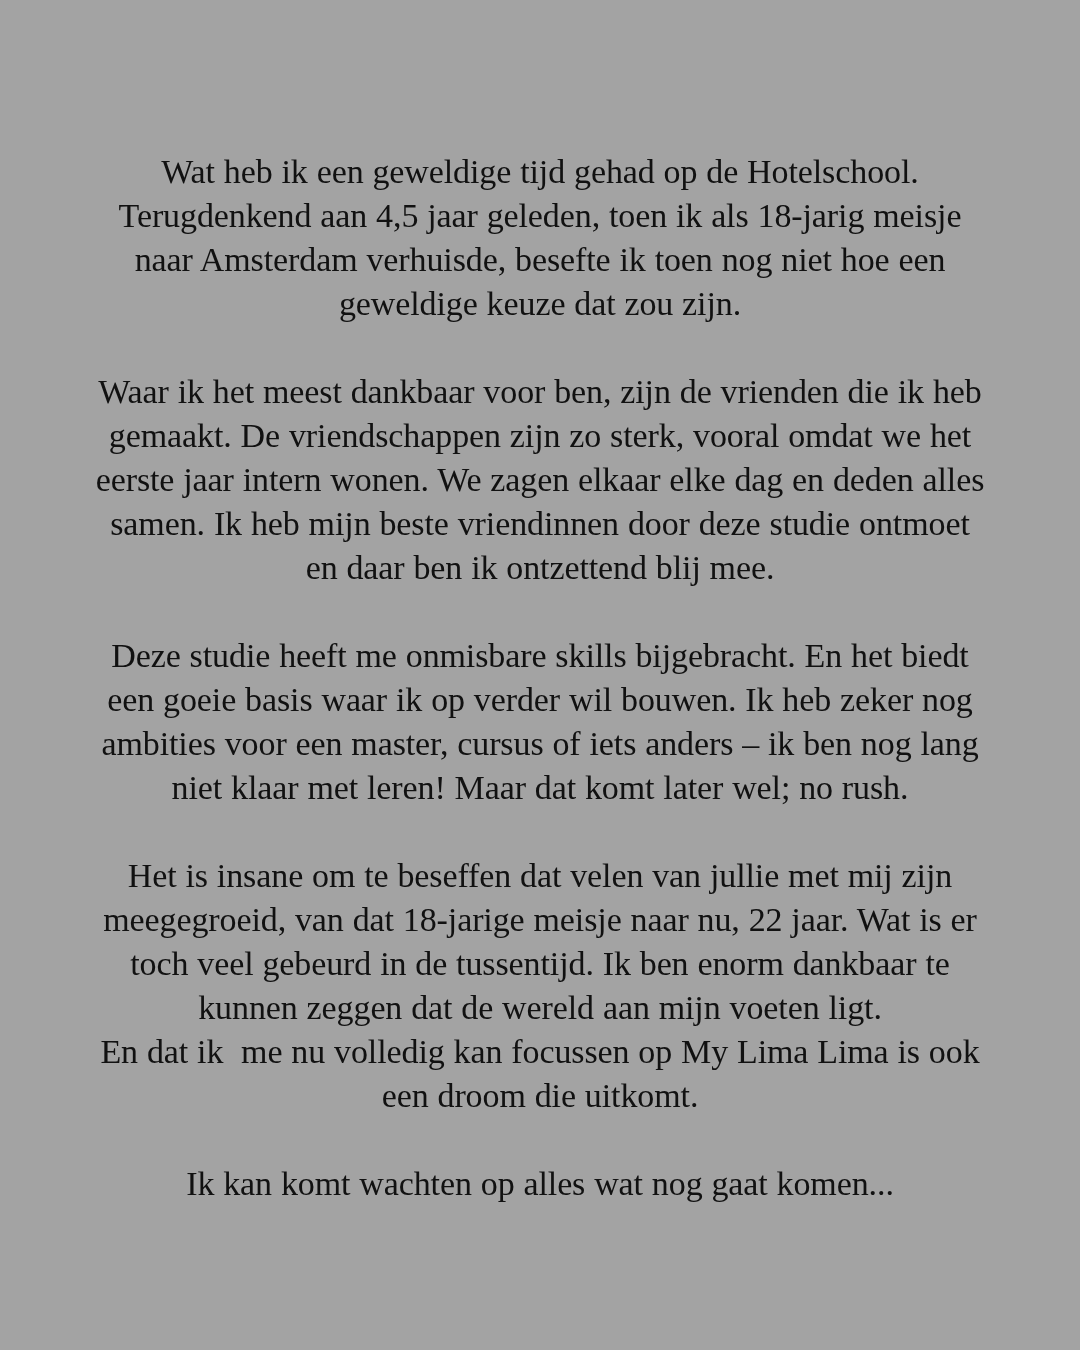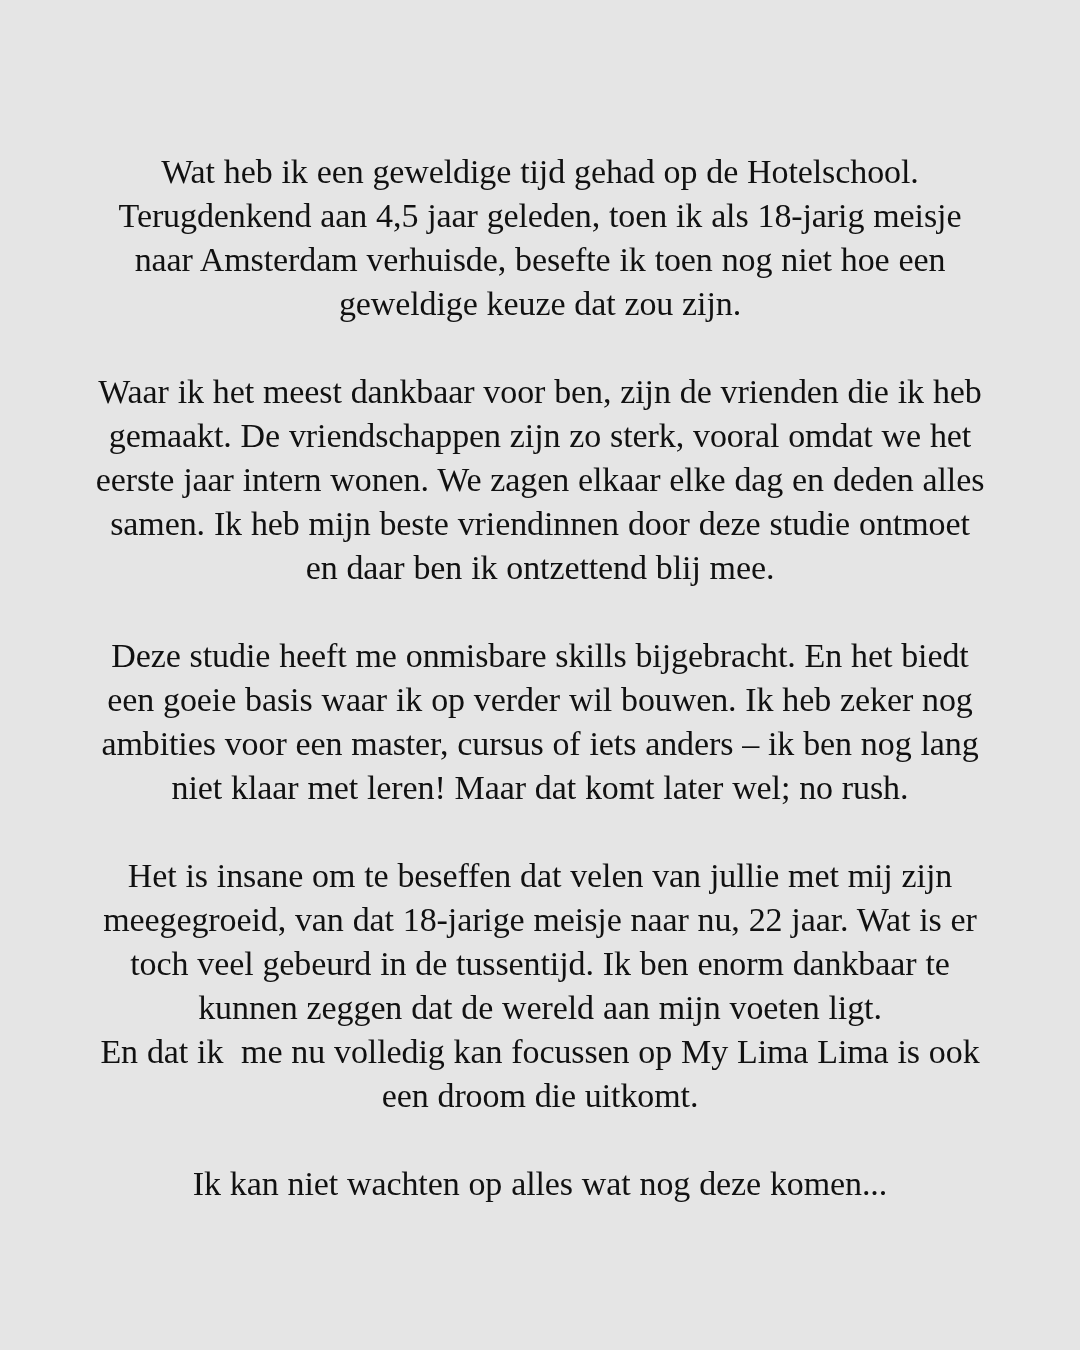--- a/index.html
+++ b/index.html
@@ -11,21 +11,21 @@
     height: 1350px;
     background: #ffffff;
     font-family: "Liberation Serif", "DejaVu Serif", serif;
     color: #101010;
     overflow: hidden;
   }
 
   .post-card {
     width: 1080px;
     height: 1350px;
-    background: #e5e5e5;
+    background: #a3a3a3;
     box-sizing: border-box;
     padding: 150px 90px 0 90px;
     display: block;
   }
 
   .caption-body {
     width: 900px;
     margin: 0 auto;
     text-align: center;
   }
@@ -58,16 +58,16 @@
 
     <p class="paragraph">Wat heb ik een geweldige tijd gehad op de Hotelschool. Terugdenkend aan 4,5 jaar geleden, toen ik als 18-jarig meisje naar Amsterdam verhuisde, besefte ik toen nog niet hoe een geweldige keuze dat zou zijn.</p>
 
     <p class="paragraph">Waar ik het meest dankbaar voor ben, zijn de vrienden die ik heb gemaakt. De vriendschappen zijn zo sterk, vooral omdat we het eerste jaar intern wonen. We zagen elkaar elke dag en deden alles samen. Ik heb mijn beste vriendinnen door deze studie ontmoet en daar ben ik ontzettend blij mee.</p>
 
     <p class="paragraph">Deze studie heeft me onmisbare skills bijgebracht. En het biedt een goeie basis waar ik op verder wil bouwen. Ik heb zeker nog ambities voor een master, cursus of iets anders – ik ben nog lang niet klaar met leren! Maar dat komt later wel; no rush.</p>
 
     <p class="paragraph">Het is insane om te beseffen dat velen van jullie met mij zijn meegegroeid, van dat 18-jarige meisje naar nu, 22 jaar. Wat is er toch veel gebeurd in de tussentijd. Ik ben enorm dankbaar te kunnen zeggen dat de wereld aan mijn voeten ligt.
 En dat ik  me nu volledig kan focussen op My Lima Lima is ook een droom die uitkomt.</p>
 
-    <p class="paragraph paragraph-closing">Ik kan niet wachten op alles wat nog deze komen...</p>
+    <p class="paragraph paragraph-closing">Ik kan komt wachten op alles wat nog gaat komen...</p>
 
   </div>
 </div>
 
 </body></html>

